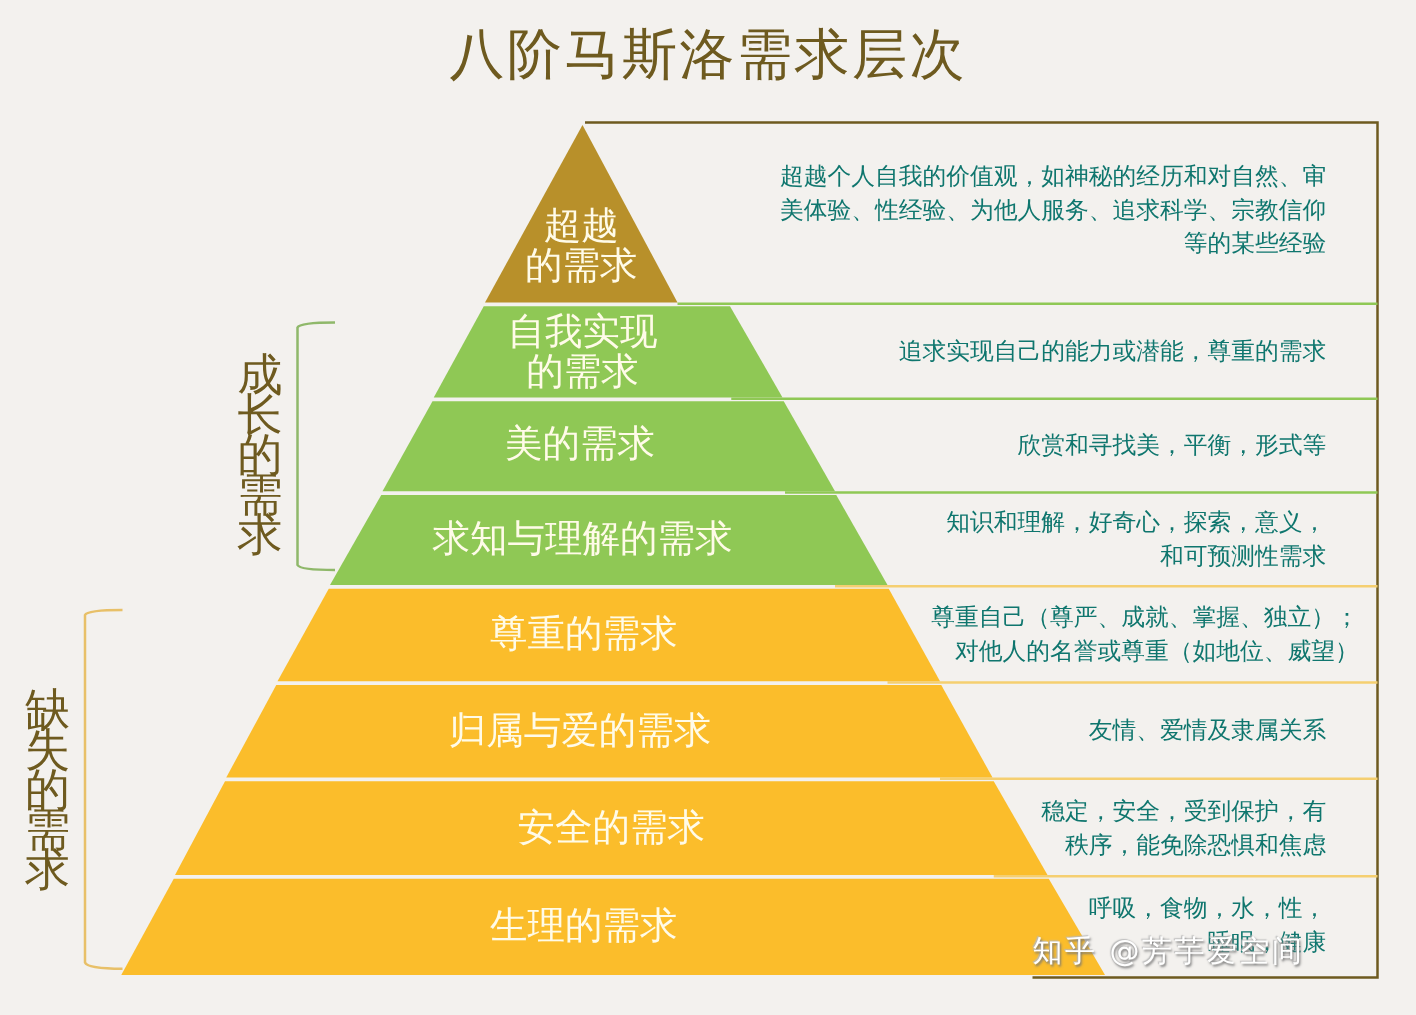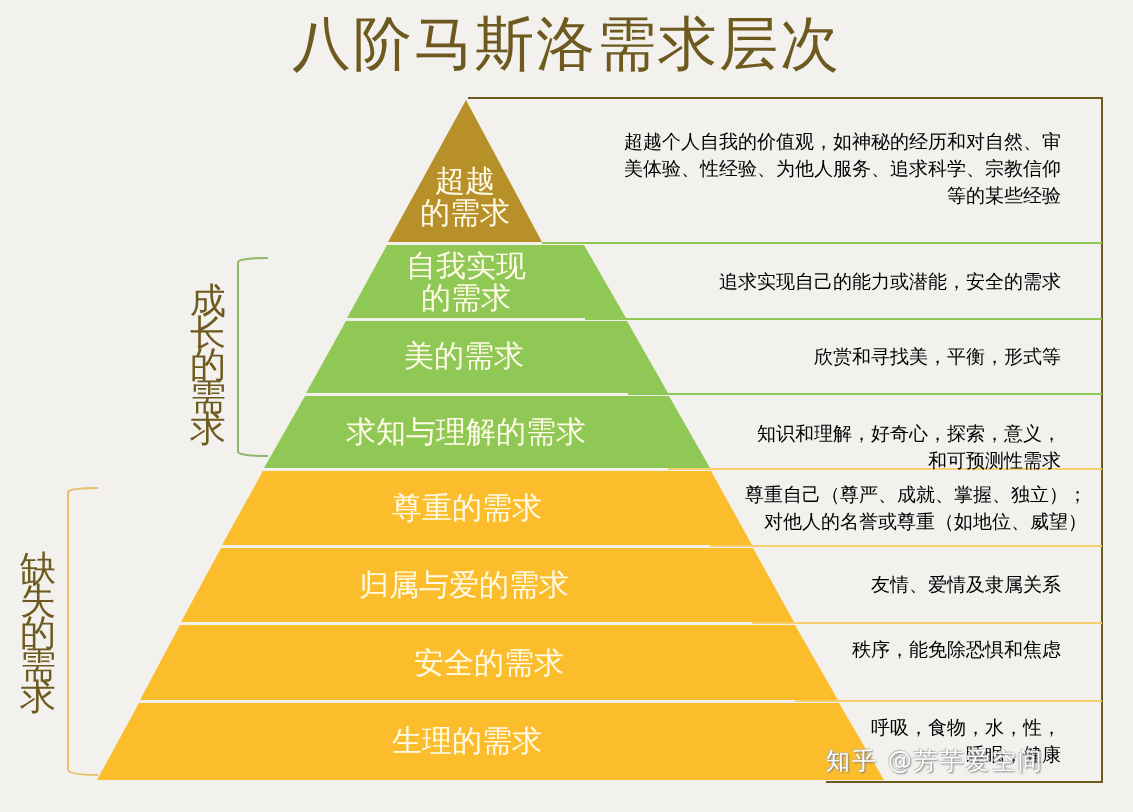--- a/index.html
+++ b/index.html
@@ -2,29 +2,29 @@
 <html><head>
 <meta charset="utf-8">
 <style>
   html, body { margin:0; padding:0; }
   body {
     width:1133px; height:812px; background:#f3f1ee; position:relative; overflow:hidden;
     font-family:"DejaVu Sans", sans-serif;
   }
   .title {
     position:absolute; left:0; width:1133px; top:14px; text-align:center;
-    font-size:59px; color:#6e5a1f; letter-spacing:2px; line-height:60px;
+    font-size:44px; color:#6e5a1f; letter-spacing:2px; line-height:60px;
   }
   svg.pyr { position:absolute; left:0; top:0; }
   .lvl-label {
     position:absolute; color:#fffbe8; font-size:30px; line-height:32px; text-align:center;
     transform:translateX(-50%); white-space:nowrap;
   }
   .desc {
-    position:absolute; right:72px; text-align:right; color:#000000;
+    position:absolute; right:72px; text-align:right; color:#0f766e;
     font-family:"DejaVu Serif", serif; font-size:19px; line-height:27px; white-space:nowrap;
   }
   .group-label {
     position:absolute; color:#6e5a1f; font-size:36px; line-height:32px; width:32px; text-align:center;
     word-break:break-all;
   }
   .watermark {
     position:absolute; left:826px; top:745px; font-size:24px; color:#ffffff;
     text-shadow:1px 1px 2px #777, -1px -1px 1px #bbb; letter-spacing:2px; white-space:nowrap;
   }
@@ -73,37 +73,38 @@
 <div class="lvl-label" style="left:464px; top:569px;">归属与爱的需求</div>
 <div class="lvl-label" style="left:465px; top:647px;margin-left:24px;">安全的需求</div>
 <div class="lvl-label" style="left:467px; top:725px;">生理的需求</div>
 
 <div class="desc" style="top:128px;">
   <div>超越个人自我的价值观，如神秘的经历和对自然、审</div>
     <div>美体验、性经验、为他人服务、追求科学、宗教信仰</div>
     <div>等的某些经验</div>
 </div>
 <div class="desc" style="top:268px;">
-  <div>追求实现自己的能力或潜能，安全的需求</div>
+  <div>追求实现自己的能力或潜能，尊重的需求</div>
 </div>
 <div class="desc" style="top:343px;">
   <div>欣赏和寻找美，平衡，形式等</div>
 </div>
-<div class="desc" style="top:420px;">
+<div class="desc" style="top:405px;">
   <div>知识和理解，好奇心，探索，意义，</div>
     <div>和可预测性需求</div>
 </div>
 <div class="desc" style="top:481px; right:46px;">
   <div>尊重自己（尊严、成就、掌握、独立）；</div>
     <div>对他人的名誉或尊重（如地位、威望）</div>
 </div>
 <div class="desc" style="top:571px;">
   <div>友情、爱情及隶属关系</div>
 </div>
 <div class="desc" style="top:636px;">
+  <div>稳定，安全，受到保护，有</div>
     <div>秩序，能免除恐惧和焦虑</div>
 </div>
 <div class="desc" style="top:714px;">
   <div>呼吸，食物，水，性，</div>
     <div>睡眠，健康</div>
 </div>
 
 <div class="group-label" style="left:190px; top:285px;">成长的需求</div>
 <div class="group-label" style="left:20px; top:553px;">缺失的需求</div>
 

